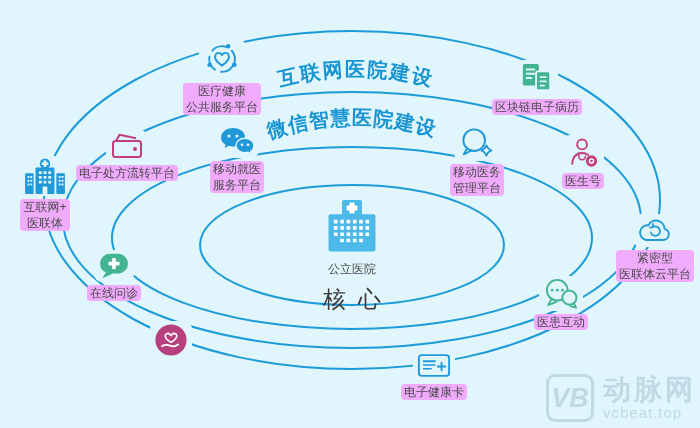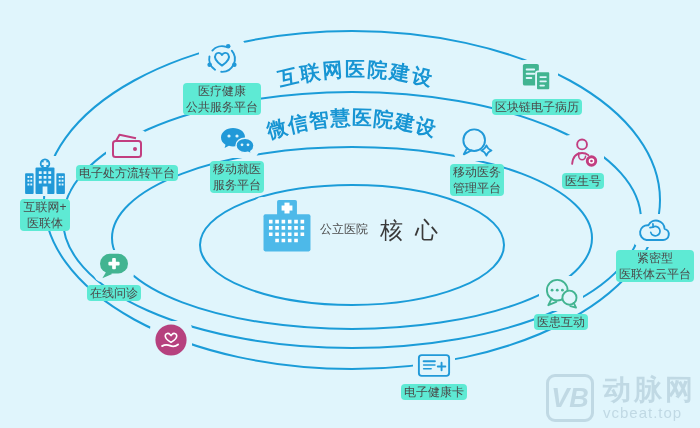--- a/index.html
+++ b/index.html
@@ -16,32 +16,32 @@
     position:absolute;
     display:flex;flex-direction:column;align-items:center;
     transform:translateX(-50%);
     text-align:center;
   }
   .ic{
     background:#e0f5fc;border-radius:8px;padding:2px 4px;
     display:flex;align-items:center;justify-content:center;
   }
   .lbl{
-    margin-top:3px;background:#5eead4;border-radius:4px;padding:0 3px;
+    margin-top:3px;background:#f0abfc;border-radius:4px;padding:0 3px;
     font-size:12px;line-height:16px;color:#4a4a4a;white-space:nowrap;
   }
   .lbl span{display:block;}
   .lbl span:empty{display:none;}
   .c-blue{color:#2199d8;}
   .c-green{color:#42b491;}
   .c-pink{color:#c23e80;}
   .c-magenta{color:#b6417e;}
   .c-sky{color:#4db9e9;}
   .center-node{position:absolute;left:352px;top:197px;transform:translateX(-50%);
-    display:flex;flex-direction:row;align-items:center;text-align:center;}
+    display:flex;flex-direction:column;align-items:center;text-align:center;}
   .center-label{margin-top:4px;font-size:12px;color:#4a4a4a;}
   .center-title{margin-top:6px;font-size:23px;color:#3a3a3a;letter-spacing:12px;padding-left:12px;}
   .watermark{
     position:absolute;right:4px;bottom:6px;
     display:flex;align-items:center;gap:9px;
     color:rgba(145,176,192,0.40);
   }
   .wm-logo{
     width:42px;height:42px;border:3px solid rgba(145,176,192,0.40);
     border-radius:9px;display:flex;align-items:center;justify-content:center;

